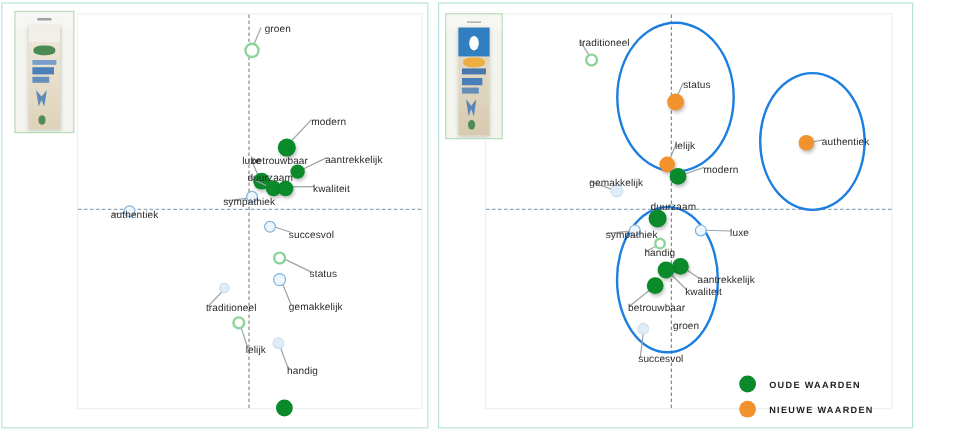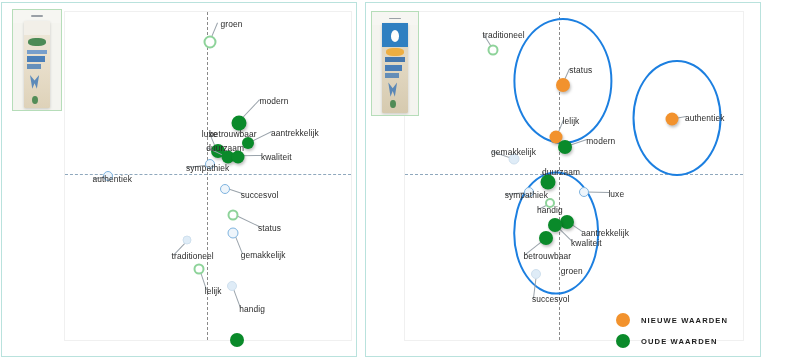--- a/index.html
+++ b/index.html
@@ -190,23 +190,23 @@
           <div class="logo"></div>
         <div class="t1"></div>
           <div class="t2"></div>
           <div class="t3"></div>
         <div class="fly"></div>
           <div class="eco"></div>
       </div>
     </div>
     <div class="legend" id="legend-right" style="left: 250px; top: 310px;">
         <div class="legend-row">
+          <div class="legend-sw" style="background: rgb(10, 138, 42);"></div>
+          <div class="legend-txt">OUDE WAARDEN</div>
+        </div>
+        <div class="legend-row">
           <div class="legend-sw" style="background: rgb(242, 146, 45);"></div>
           <div class="legend-txt">NIEUWE WAARDEN</div>
         </div>
-        <div class="legend-row">
-          <div class="legend-sw" style="background: rgb(10, 138, 42);"></div>
-          <div class="legend-txt">OUDE WAARDEN</div>
-        </div>
       </div>
   </div>
 
 </div>
 
 </body></html>

